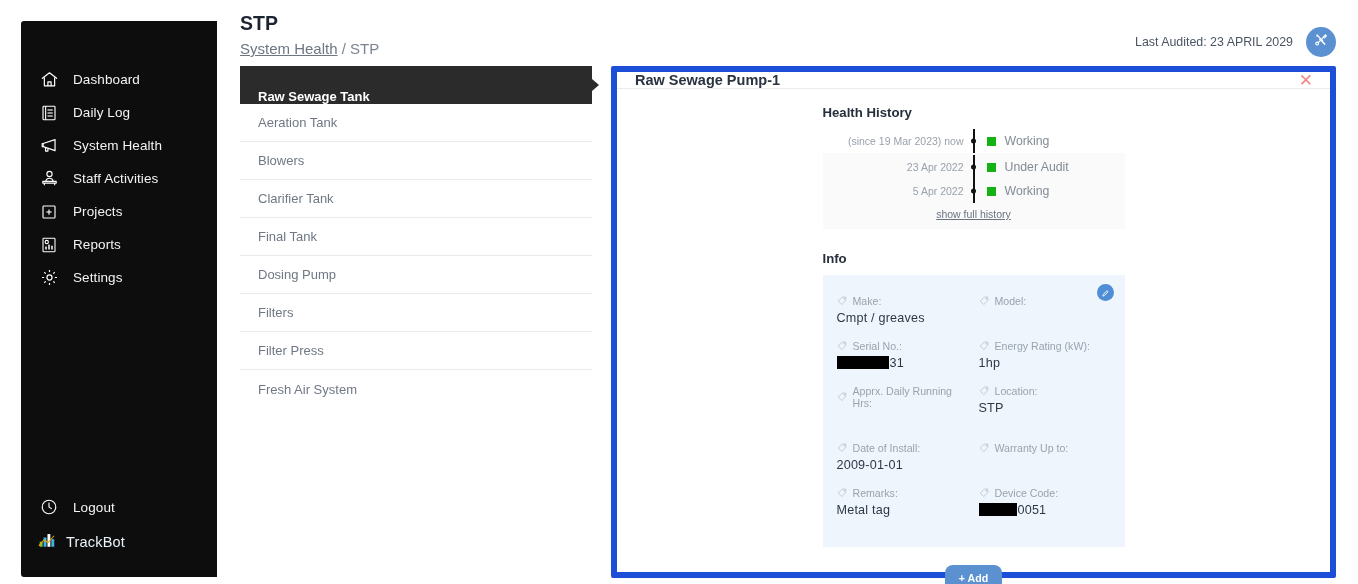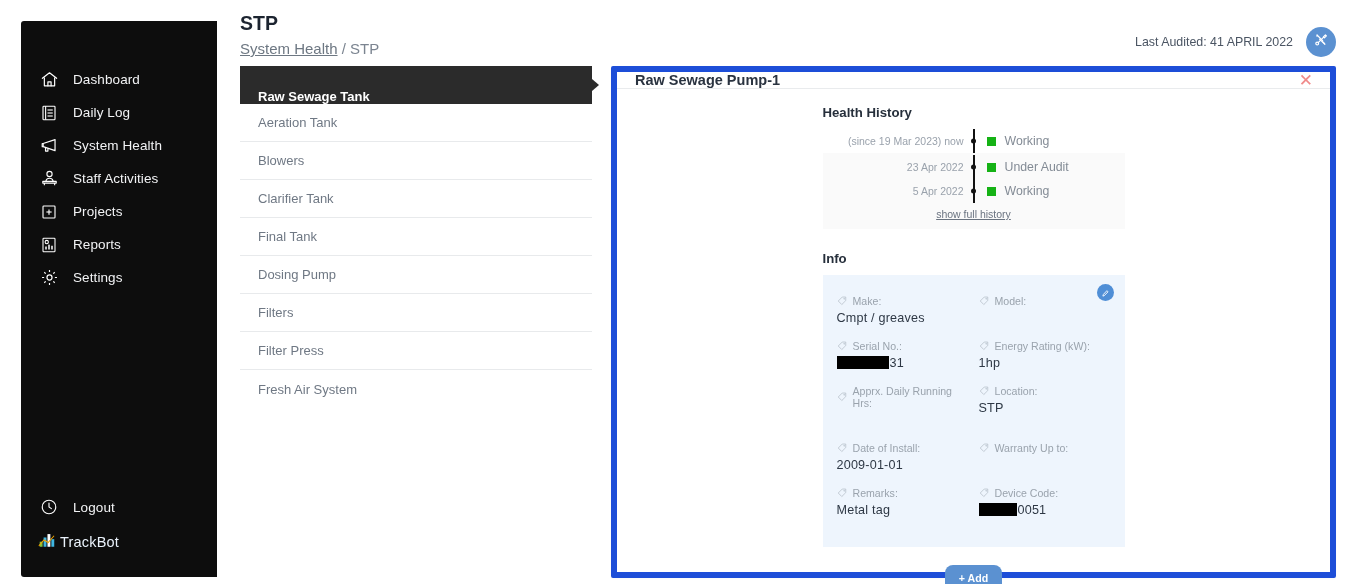--- a/index.html
+++ b/index.html
@@ -40,21 +40,21 @@
   .nav-caret {
     position: absolute; right: 12px; width: 7px; height: 7px;
     border-right: 1.6px solid #cdd1d6; border-bottom: 1.6px solid #cdd1d6;
     transform: rotate(45deg) translateY(-2px);
   }
   .nav-spacer { flex: 1 1 auto; }
   .sb-bottom { padding-bottom: 18px; }
   .trackbot-row {
     display:flex; align-items:center; height: 34px; padding-left: 17px; padding-right: 12px; position: relative;
   }
-  .tb-name { color: #eaf2fb; font-size: 14.5px; letter-spacing: .2px; }
+  .tb-name { color: #eaf2fb; font-size: 14.5px; margin-left: 6px; letter-spacing: .2px; }
   .tb-arrow {
     position:absolute; right: 15px; width: 16px; height: 16px; border-radius: 50%;
     background: #fff; display:flex; align-items:center; justify-content:center;
     font-size: 10px; color:#222; line-height:1;
   }
 
   
   .main { position: absolute; left: 217px; top: 0; width: 1141px; height: 584px; background: #fff; }
 
   .topbar {
@@ -283,21 +283,21 @@
 
     <div class="topbar">
       <div class="page-title">STP</div>
       <div class="breadcrumb">
         <a>System Health</a>
         <span>/</span>
         <span>STP</span>
       </div>
 
       <div class="audit-wrap">
-        <span class="audit-text">Last Audited: 41 APRIL 2022</span>
+        <span class="audit-text">Last Audited: 23 APRIL 2029</span>
         <span class="tools-btn">
           <span>
             <svg width="16" height="16" viewBox="0 0 24 24" fill="none" stroke="#fff" stroke-width="1.8" stroke-linecap="round" stroke-linejoin="round">
               <path d="M6 4.5l8.5 8.5"></path>
                 <path d="M17.5 17.5l-3-3"></path>
               <path d="M4.5 6.2a2.4 2.4 0 0 0 3 .2l-1-2.6-2 2.4z" fill="#fff" stroke="none"></path>
               <path d="M18.6 4.4l-3 3 1.5 1.5 3-3z"></path>
               <path d="M17.8 18.6l-8-8"></path>
               <circle cx="6.3" cy="17.4" r="2.1"></circle>
               <path d="M7.8 15.9 16 7.7"></path>

